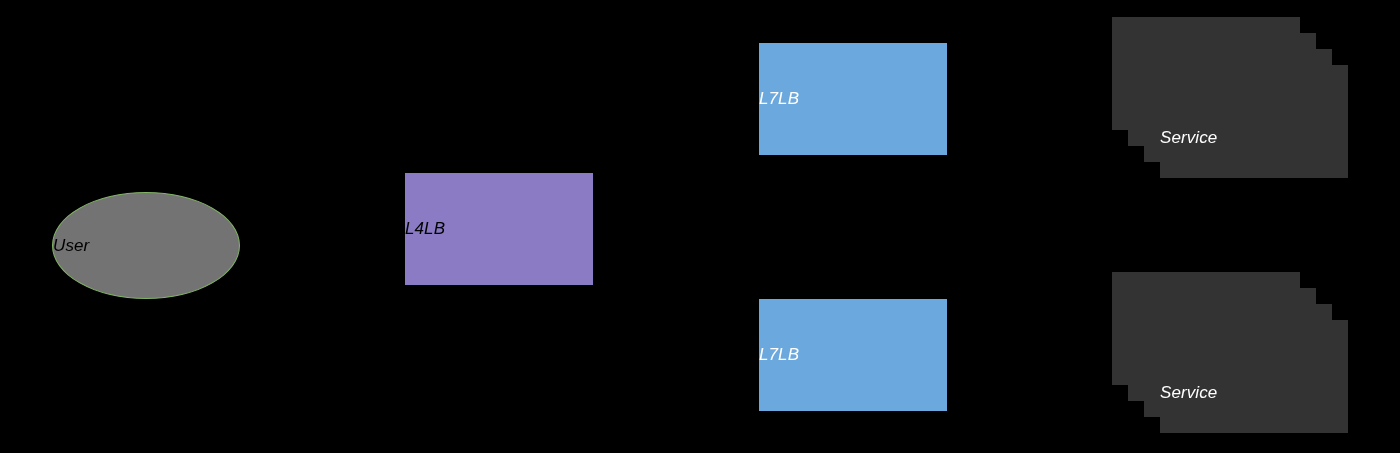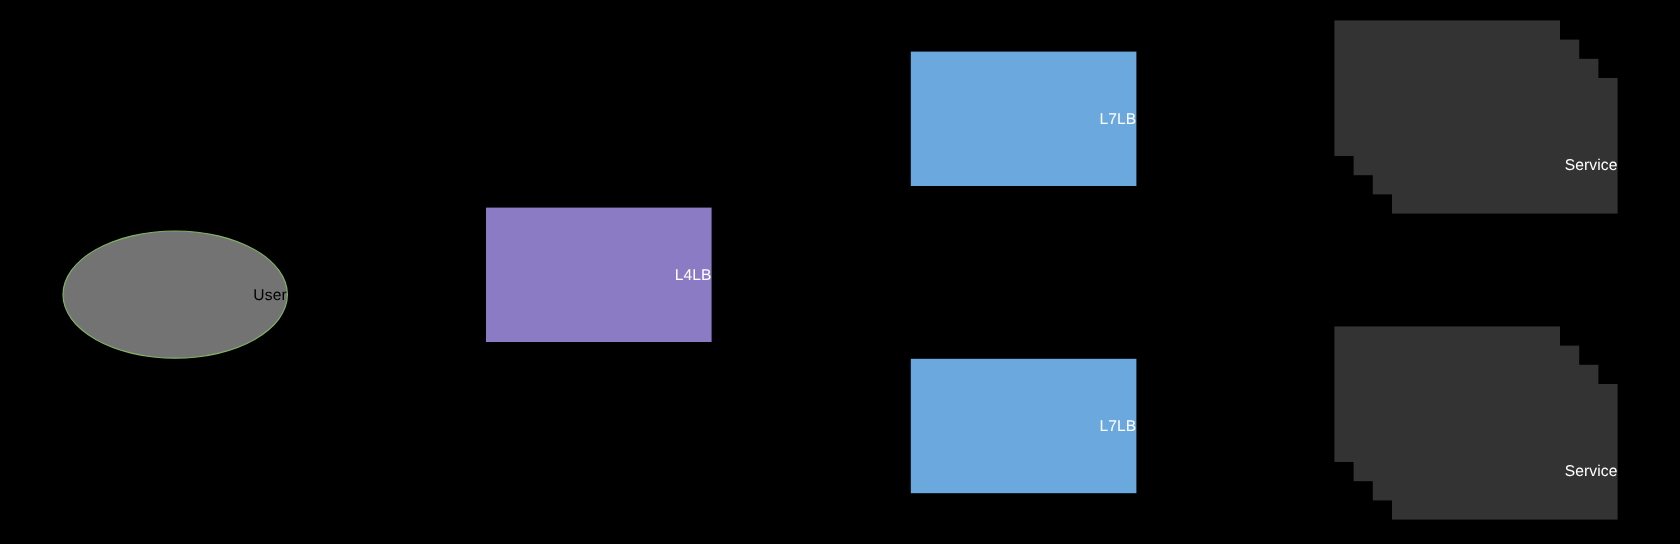--- a/index.html
+++ b/index.html
@@ -16,26 +16,27 @@
     font-family: "Liberation Sans", sans-serif;
   }
 
   
   .node-label {
     position: absolute;
     left: 0;
     right: 0;
     top: 50%;
     transform: translateY(-50%);
-    text-align: right;
-    font-size: 13px;
+    text-align: left;
+    font-size: 17px;
     line-height: 20px;
     letter-spacing: 0.1px;
     white-space: nowrap;
     pointer-events: none;
+    font-style: italic;
   }
 
   
   .ellipse-node {
     position: absolute;
     border-radius: 50%;
     box-sizing: border-box;
   }
   .ellipse-node .node-label {
     color: #000000;
@@ -66,21 +67,21 @@
 </head>
 <body>
 
 <div id="canvas">
 
   <div class="ellipse-node" style="left: 52px; top: 192px; width: 188px; height: 107px; background: #737373; border: 1px solid rgb(130, 179, 102);">
     <span class="node-label" style="color: rgb(0, 0, 0);">User</span>
   </div>
 
   <div class="rect-node" style="left: 405px; top: 173px; width: 188px; height: 112px; background: rgb(138, 123, 196);">
-    <span class="node-label" style="color: #ffffff; margin-left: 32px;">L4LB</span>
+    <span class="node-label" style="color: #000000;">L4LB</span>
   </div>
 
   <div class="rect-node" style="left: 759px; top: 43px; width: 188px; height: 112px; background: rgb(106, 168, 221);">
     <span class="node-label" style="color: rgb(255, 255, 255);">L7LB</span>
   </div>
 
   <div class="rect-node" style="left: 759px; top: 299px; width: 188px; height: 112px; background: rgb(106, 168, 221);">
     <span class="node-label" style="color: rgb(255, 255, 255);">L7LB</span>
   </div>
 

